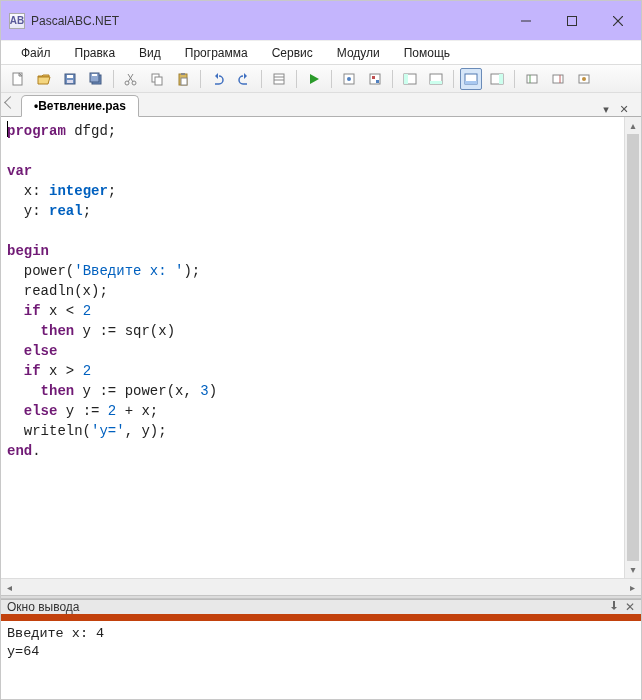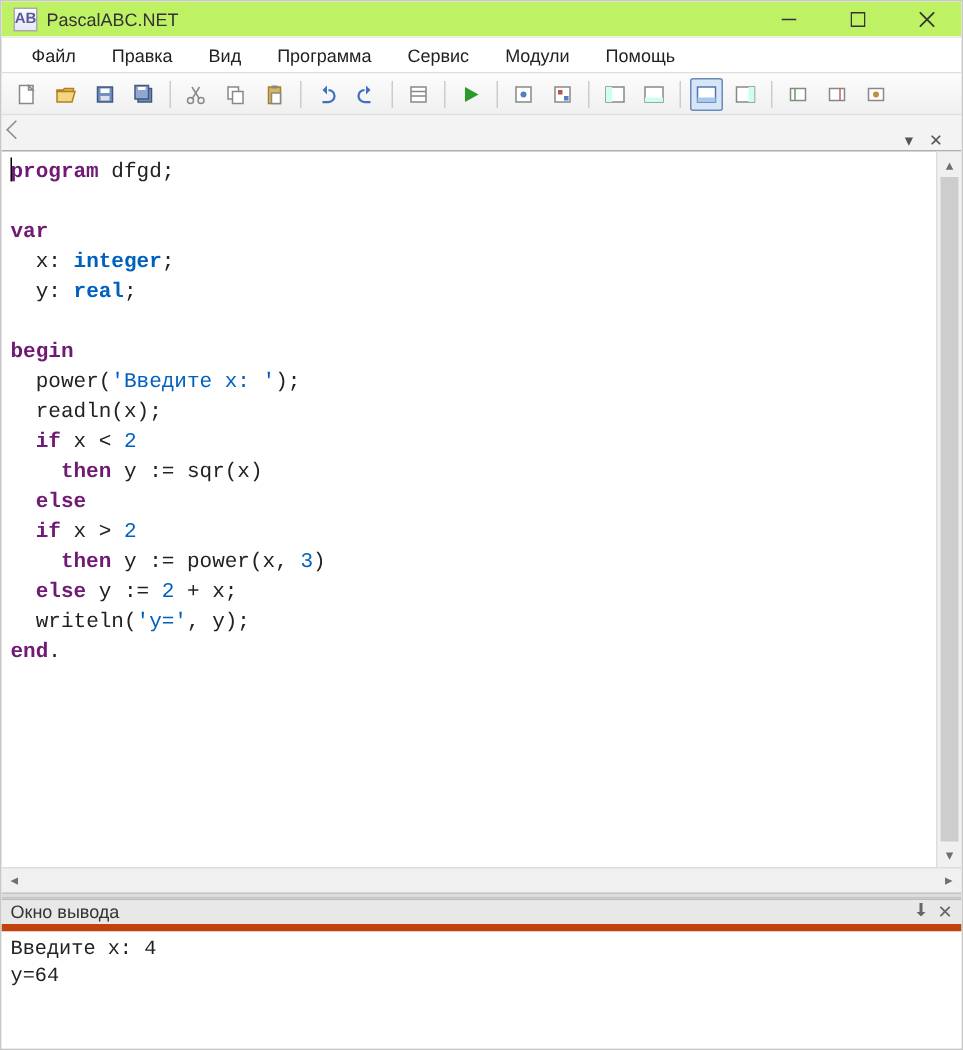--- a/index.html
+++ b/index.html
@@ -8,25 +8,25 @@
       height: 700px;
       font-family: 'Segoe UI', Tahoma, Arial, sans-serif;
       font-size: 12px;
       background: #fff;
       border: 1px solid #c8c8c8;
       display: flex;
       flex-direction: column;
       overflow: hidden;
     }
     .titlebar {
-      height: 24px;
+      height: 40px;
       display: flex;
       align-items: center;
       padding: 0 0 0 8px;
-      background: #bef264;
+      background: #c4b5fd;
       border-bottom: 1px solid #eee;
     }
     .app-icon {
       width: 16px; height: 16px;
       margin-right: 6px;
       display: inline-flex;
       align-items: center;
       justify-content: center;
       font-size: 10px;
       font-weight: bold;
@@ -135,21 +135,21 @@
     .hscroll .arrow { width: 17px; display:flex;align-items:center;justify-content:center;color:#707070;font-size:10px;}
     .hscroll .track { flex:1;}
     .kw { color: #701a75; font-weight: bold; }
     .type { color: #0060bf; font-weight: bold; }
     .str { color: #0060bf; }
     .num { color: #0060bf; }
     .output-header {
       height: 22px;
       background: #e8e8e8;
       border-top: 1px solid #bbb;
-      border-bottom: 5px solid #c2410c;
+      border-bottom: 7px solid #c2410c;
       display: flex;
       align-items: center;
       padding: 0 6px;
       font-size: 12px;
       color: #333;
     }
     .output-header .pin { margin-left: auto; display:flex; gap:6px; color:#666;}
     .output {
       height: 78px;
       font-family: 'Courier New', monospace;
@@ -336,20 +336,21 @@
     </div>
   <div class="tb-btn">
       <svg width="14" height="14">
         <rect x="2" y="3" width="10" height="8" fill="#fff" stroke="#888"></rect>
         <circle cx="7" cy="7" r="2" fill="#c09040"></circle>
       </svg>
     </div>
 </div>
 
 <div class="tabbar">
+  <div class="tab">•Ветвление.pas</div>
   <div class="tab-controls">
     <div class="tab-ctrl">▾</div>
     <div class="tab-ctrl">✕</div>
   </div>
 </div>
 
 <div class="editor-wrap">
   <div class="editor"><span class="cursor-caret"></span><span class="kw">program</span><span> dfgd;</span>
 
 <span class="kw">var</span>

